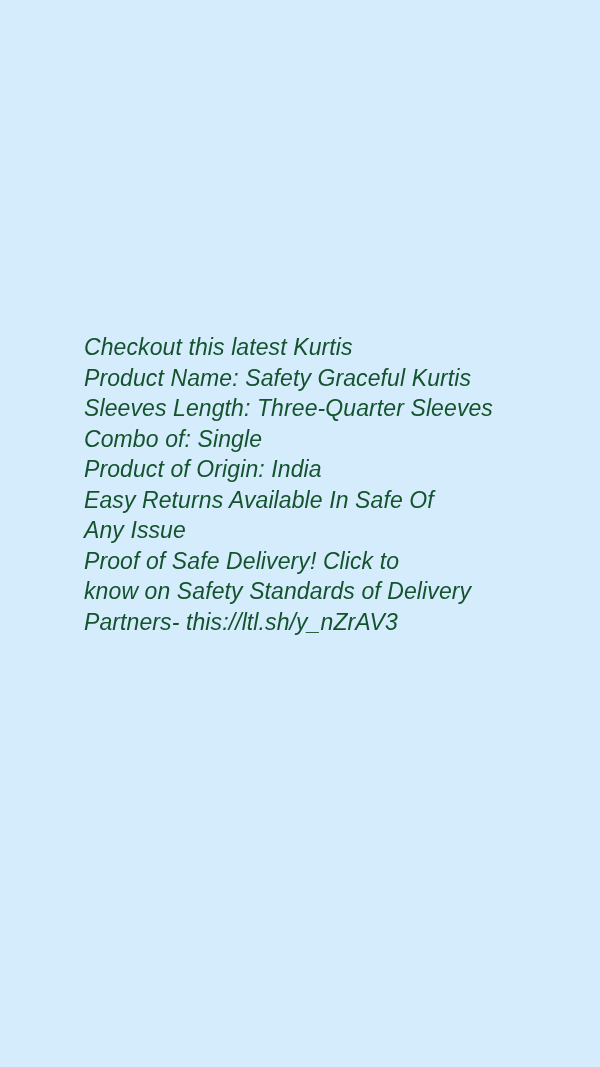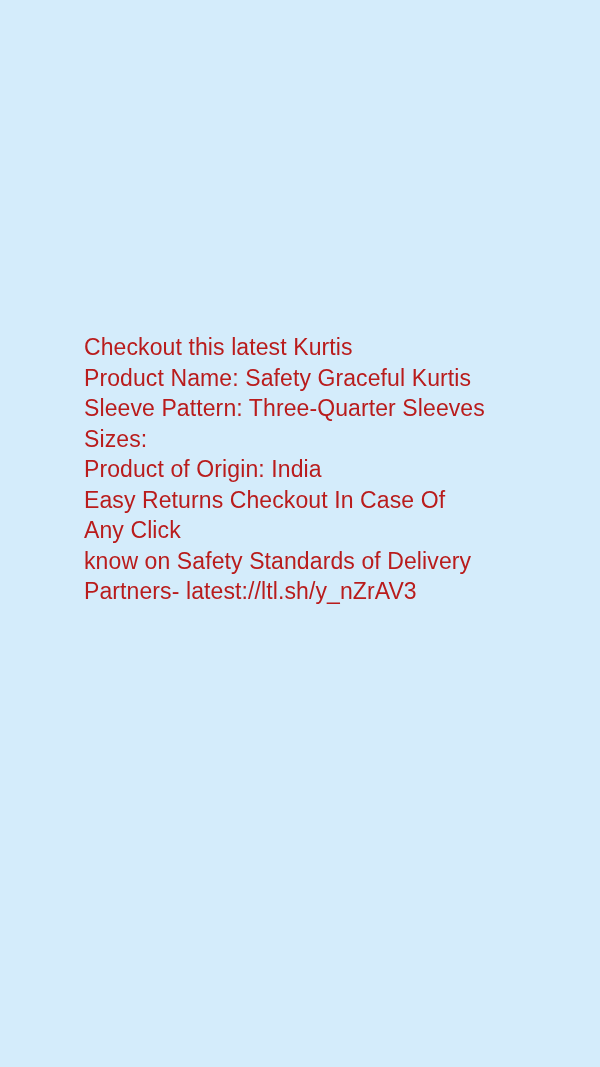--- a/index.html
+++ b/index.html
@@ -21,33 +21,35 @@
   }
   .text-block {
     position: absolute;
     left: 84px;
     top: 332px;
     width: 500px;
   }
   .line {
     font-size: 23px;
     line-height: 30.5px;
-    color: #b91c1c;
+    color: #14532d;
     white-space: pre;
     letter-spacing: 0.1px;
+    font-style: italic;
   }
 </style>
 </head>
 <body>
 
 <div class="page">
   <div class="text-block">
     <div class="line">Checkout this latest Kurtis</div>
     <div class="line">Product Name: Safety Graceful Kurtis</div>
-    <div class="line">Sleeve Pattern: Three-Quarter Sleeves</div>
-    <div class="line">Sizes:</div>
+    <div class="line">Sleeves Length: Three-Quarter Sleeves</div>
+    <div class="line">Combo of: Single</div>
     <div class="line">Product of Origin: India</div>
-    <div class="line">Easy Returns Checkout In Case Of</div>
-    <div class="line">Any Click</div>
+    <div class="line">Easy Returns Available In Safe Of</div>
+    <div class="line">Any Issue</div>
+    <div class="line">Proof of Safe Delivery! Click to</div>
     <div class="line">know on Safety Standards of Delivery</div>
-    <div class="line">Partners- latest://ltl.sh/y_nZrAV3</div>
+    <div class="line">Partners- this://ltl.sh/y_nZrAV3</div>
   </div>
 </div>
 
 </body></html>

